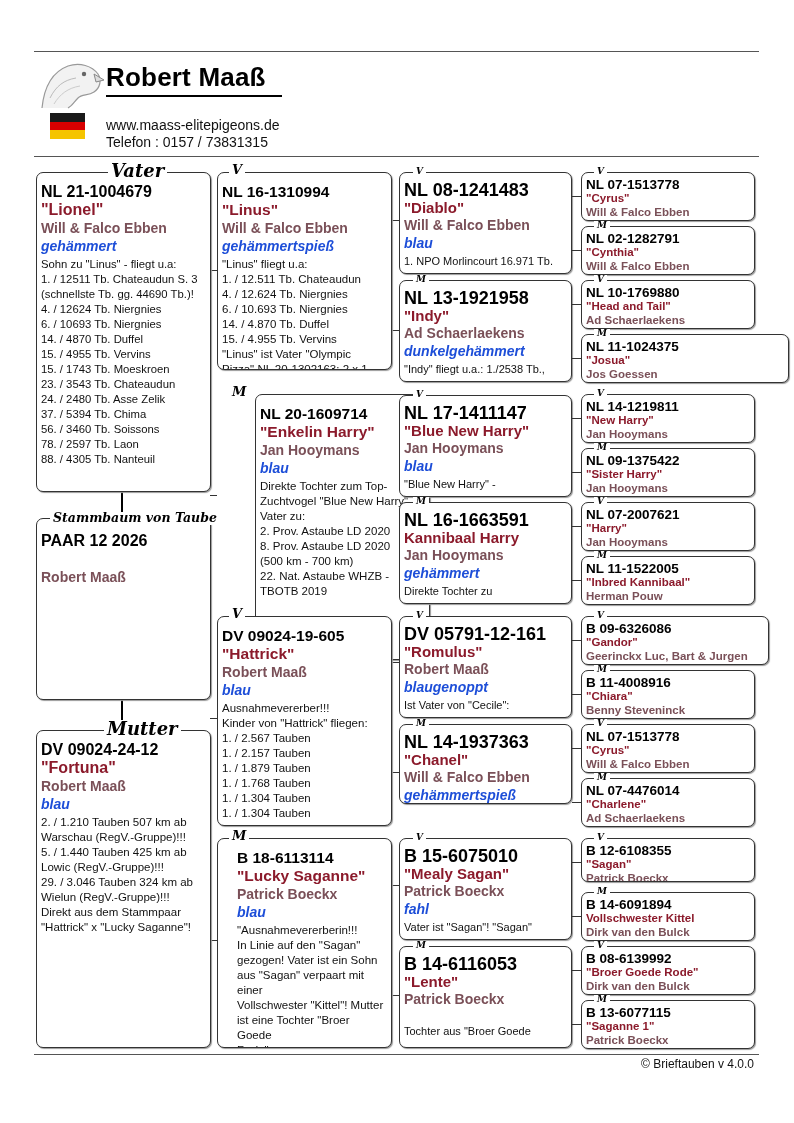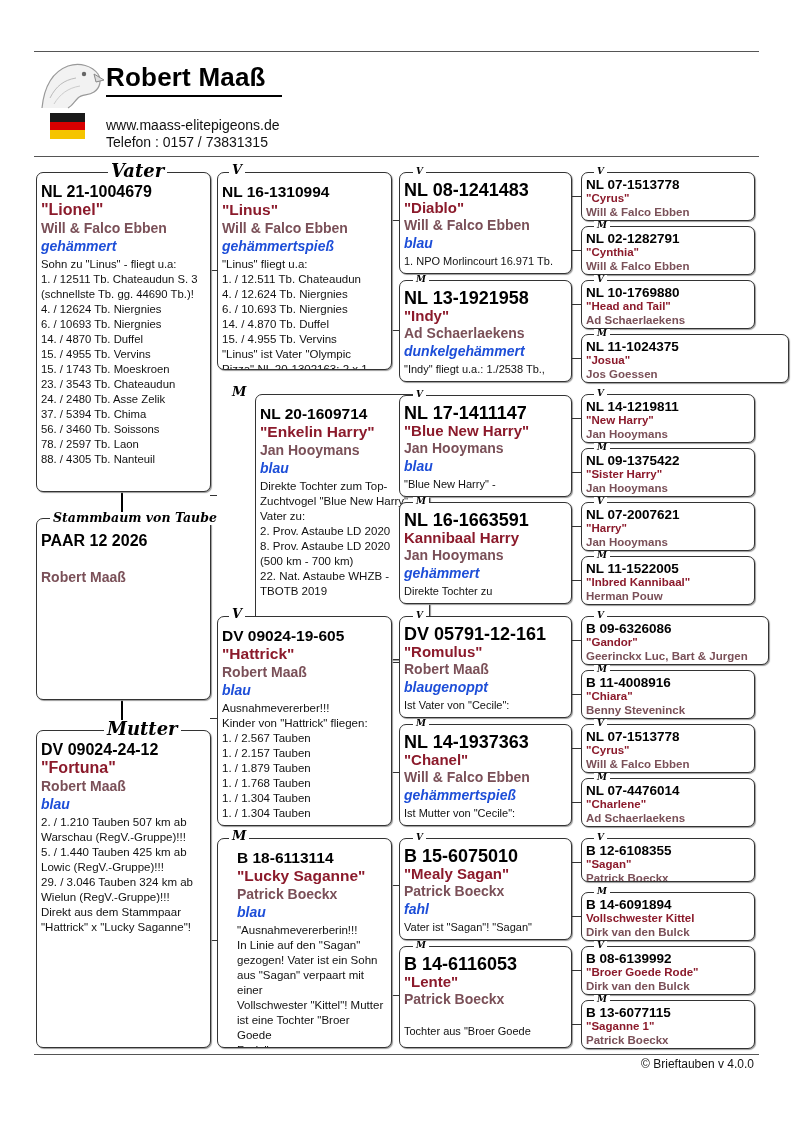--- a/index.html
+++ b/index.html
@@ -270,21 +270,21 @@
     <div class="box-inner" style="padding-top:8px;">
       <div class="ring">DV 05791-12-161</div>
       <div class="pname">"Romulus"</div>
       <div class="breeder">Robert Maaß</div>
       <div class="color">blaugenoppt</div>
       <div class="desc">Ist Vater von "Cecile":</div>
     </div>
   </div>
   <div class="legend small" style="left:413px; top:611px;">V</div>
 
-  <div class="box" style="left:399px; top:724px; width:173px; height:102px;">
+  <div class="box" style="left:399px; top:724px; width:173px; height:80px;">
     <div class="box-inner" style="padding-top:8px;">
       <div class="ring">NL 14-1937363</div>
       <div class="pname">"Chanel"</div>
       <div class="breeder">Will &amp; Falco Ebben</div>
       <div class="color">gehämmertspieß</div>
       <div class="desc">Ist Mutter von "Cecile":</div>
     </div>
   </div>
   <div class="legend small" style="left:413px; top:719px;">M</div>
 

